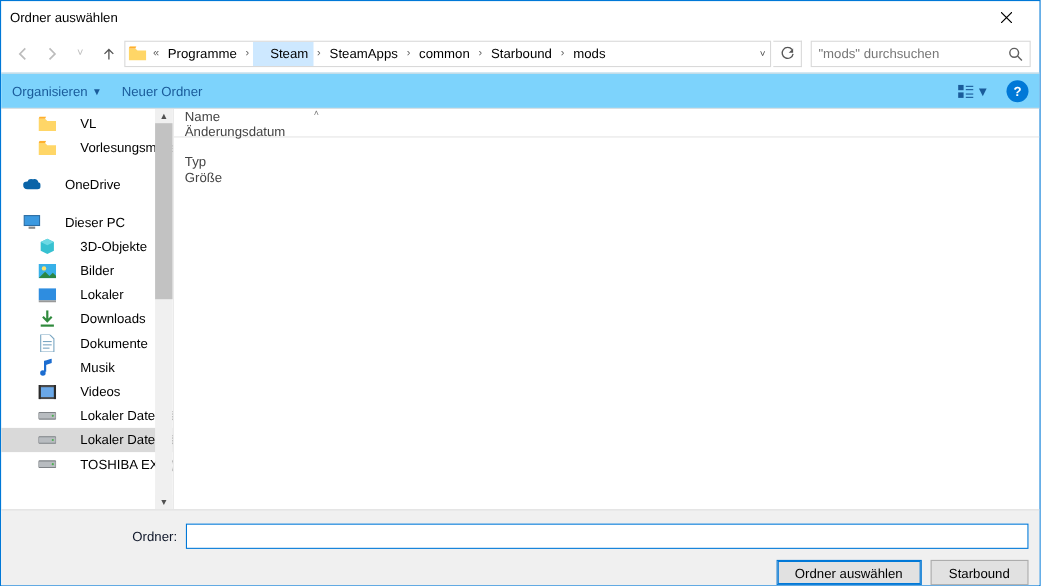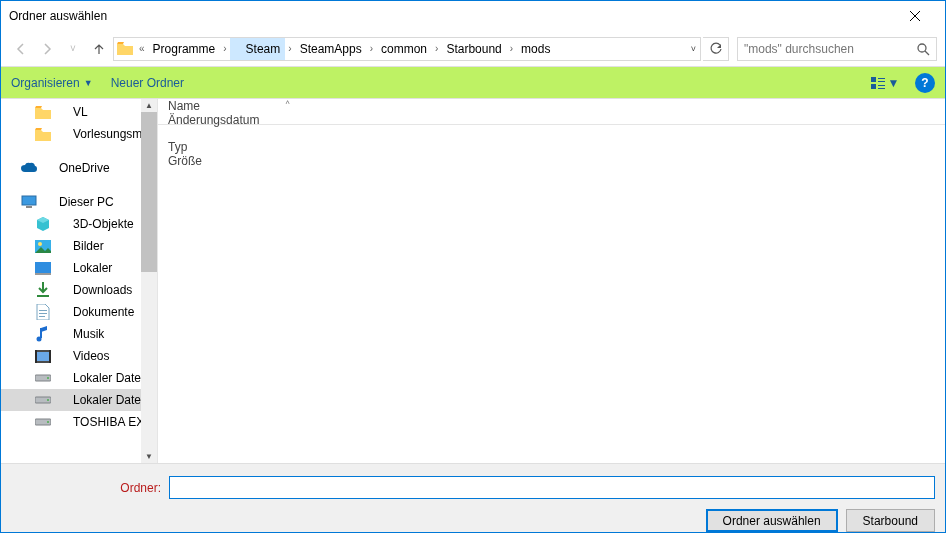--- a/index.html
+++ b/index.html
@@ -12,21 +12,21 @@
 .navbtn.disabled { color: #bcbcbc; }
 .breadcrumb { flex: 1; height: 24px; border: 1px solid #d9d9d9; display: flex; align-items: center; overflow: hidden; }
 .bc-icon { width: 22px; height: 22px; display: flex; align-items: center; justify-content: center; }
 .bc-seg { padding: 0 5px; height: 22px; display: flex; align-items: center; white-space: nowrap; cursor: pointer; }
 .bc-seg.sel { background: #cde8ff; padding-left: 16px; }
 .bc-sep { padding: 0 3px; color: #606060; font-size: 10px; cursor: pointer; }
 .bc-tail { flex: 1; display: flex; justify-content: flex-end; padding-right: 4px; align-items: center; }
 .refresh { width: 26px; height: 24px; border: 1px solid #d9d9d9; border-left: none; display: flex; align-items: center; justify-content: center; cursor: pointer; }
 .searchbox { width: 200px; height: 24px; border: 1px solid #d9d9d9; margin-left: 6px; display: flex; align-items: center; padding: 0 6px; color: #777; position: relative; }
 .searchbox .mag { position: absolute; right: 6px; color: #555; }
-.toolbar { height: 33px; border-top: 1px solid #e1e1e1; border-bottom: 1px solid #e1e1e1; background: #bef264; display: flex; align-items: center; padding: 0 10px; gap: 18px; }
+.toolbar { height: 33px; border-top: 1px solid #e1e1e1; border-bottom: 1px solid #e1e1e1; background: #7dd3fc; display: flex; align-items: center; padding: 0 10px; gap: 18px; }
 .tb-item { color: #1a5b9a; display: flex; align-items: center; gap: 4px; cursor: pointer; }
 .tb-item .dd { font-size: 9px; }
 .tb-right { margin-left: auto; display: flex; align-items: center; gap: 8px; }
 .tb-view { width: 44px; height: 22px; border: 1px solid transparent; display: flex; align-items: center; justify-content: center; color: #1a5b9a; gap: 3px; cursor: pointer; }
 .tb-help { width: 20px; height: 20px; border-radius: 50%; background: #0078d7; color: #fff; font-weight: bold; display: flex; align-items: center; justify-content: center; cursor: pointer; font-size: 13px; }
 .body { display: flex; height: 364px; }
 .tree { width: 157px; border-right: 1px solid #e5e5e5; overflow: hidden; position: relative; }
 .tree-inner { padding-top: 2px; }
 .tr-item { height: 22px; display: flex; align-items: center; padding-left: 20px; gap: 22px; cursor: pointer; white-space: nowrap; overflow: hidden; }
 .tr-item.l2 { padding-left: 34px; }
@@ -42,21 +42,21 @@
 .lv-head { height: 26px; display: flex; border-bottom: 1px solid #e5e5e5; flex-direction: column; }
 .lv-col { padding: 0 10px; display: flex; align-items: center; color: #444; border-right: 1px solid transparent; cursor: pointer; position: relative; }
 .lv-col.name { width: 260px; }
 .lv-col.date { width: 140px; }
 .lv-col.type { width: 100px; margin-top: 13px; }
 .lv-col.size { width: 100px; }
 .lv-col .sort { position: absolute; left: 50%; top: -1px; transform: translateX(-50%); font-size: 8px; color: #7a7a7a; }
 .lv-empty { text-align: center; color: #6d6d6d; padding-top: 24px; }
 .bottom { border-top: 1px solid #dfdfdf; background: #f0f0f0; padding: 12px 10px 10px; height: 72px; }
 .bt-row1 { display: flex; align-items: center; gap: 8px; }
-.bt-label { width: 150px; text-align: right; color: #b91c1c; }
+.bt-label { width: 150px; text-align: right; color: #0f172a; }
 .bt-input { flex: 1; height: 23px; border: 1px solid #0078d7; background: #fff; padding: 0 4px; outline: none; }
 .bt-row2 { display: flex; justify-content: flex-end; gap: 8px; margin-top: 10px; }
 .btn { height: 23px; padding: 0 16px; border: 1px solid #adadad; background: #e1e1e1; cursor: pointer; }
 .btn.primary { border: 1px solid #0078d7; background: #e1e1e1; box-shadow: inset 0 0 0 1px #0078d7; }
 svg { display: block; }
 .folder-ico { width:16px; height:13px; }
 .chev { font-size: 10px; }
 .crumb-dd { font-size: 9px; color:#404040; }
 </style>
 </head>

